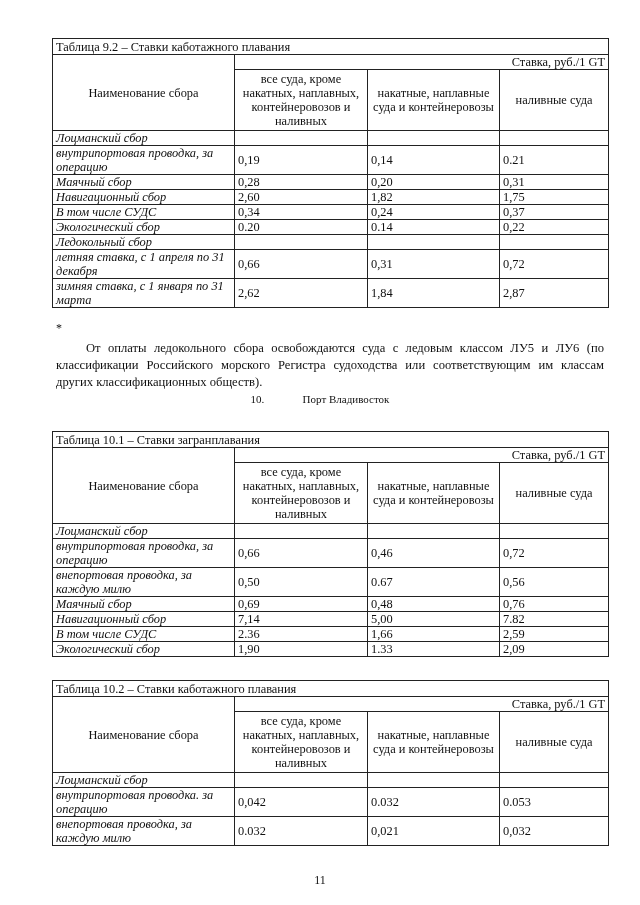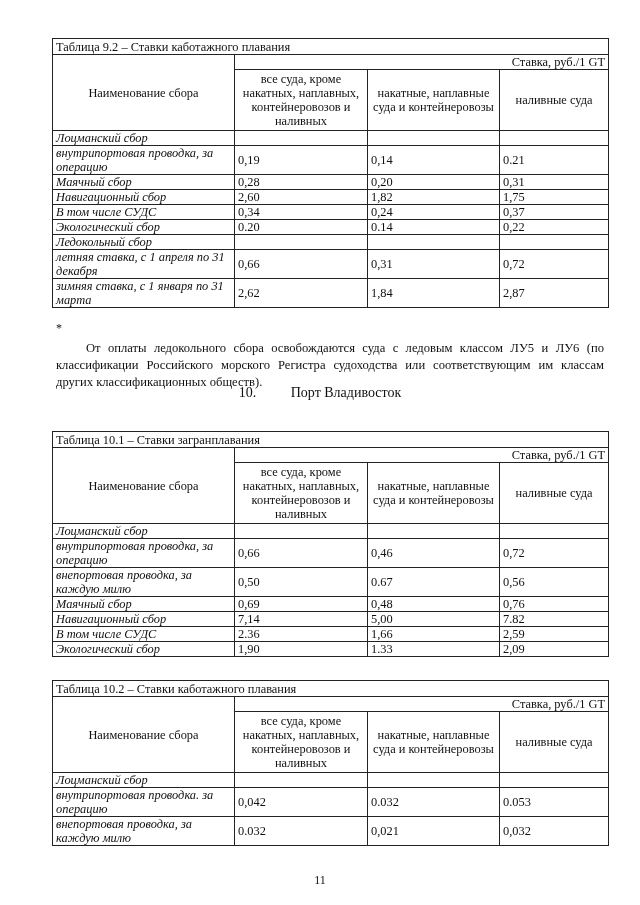--- a/index.html
+++ b/index.html
@@ -33,22 +33,22 @@
   #t101 { top: 431px; }
   #t102 { top: 680px; }
 
   .footnote-star { position: absolute; left: 56px; top: 321px; font-size: 12px; }
   .note {
     position: absolute; left: 52px; width: 556px; top: 336px;
     text-align: justify; line-height: 17px; font-size: 12.6px;
   }
   .note p { margin: 4px; text-indent: 30px; }
   .section-title {
-    position: absolute; top: 385px; left: 0; width: 640px; text-align: center;
-    font-size: 14px;
+    position: absolute; top: 393px; left: 0; width: 640px; text-align: center;
+    font-size: 11px;
   }
   .section-title .num { display: inline-block; width: 52px; text-align: left; }
   .page-num { position: absolute; top: 873px; left: 0; width: 640px; text-align: center; font-size: 12px; }
 </style>
 </head>
 <body>
 
 <table class="rates" id="t92">
   <colgroup>
       <col class="c1">

